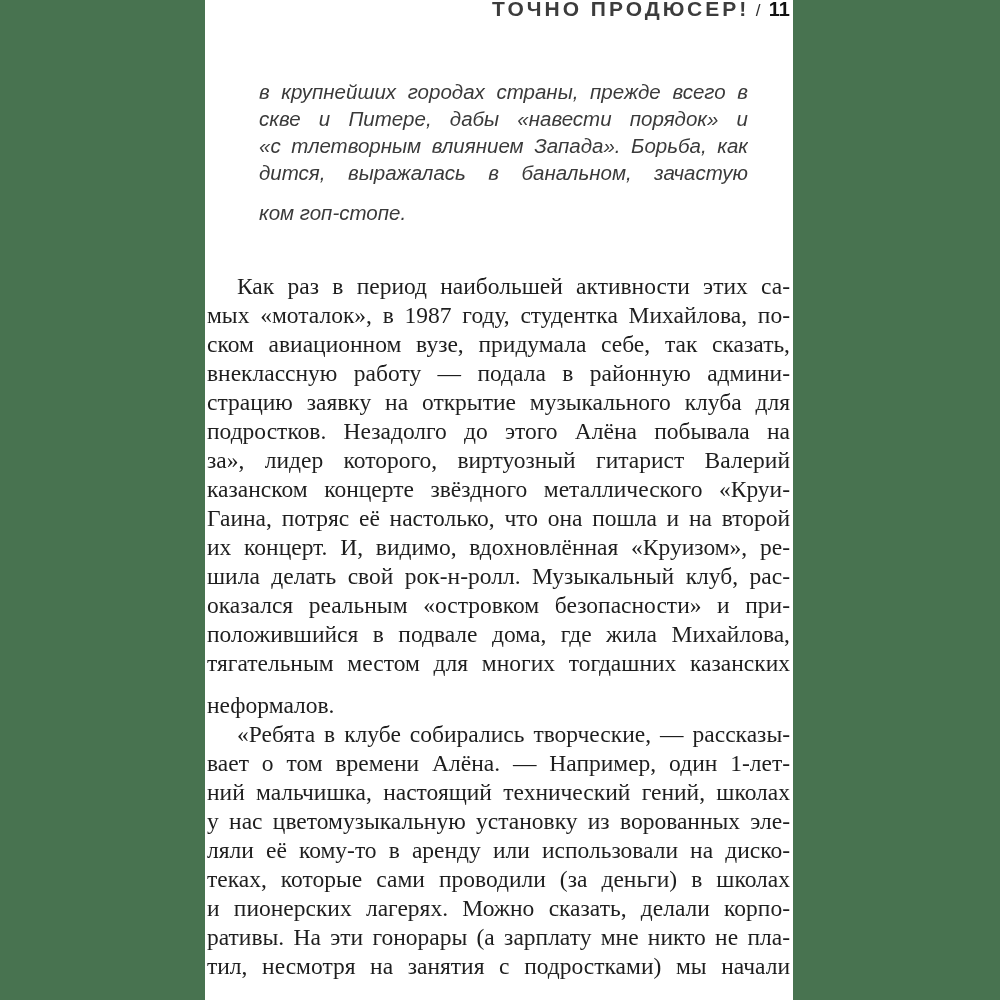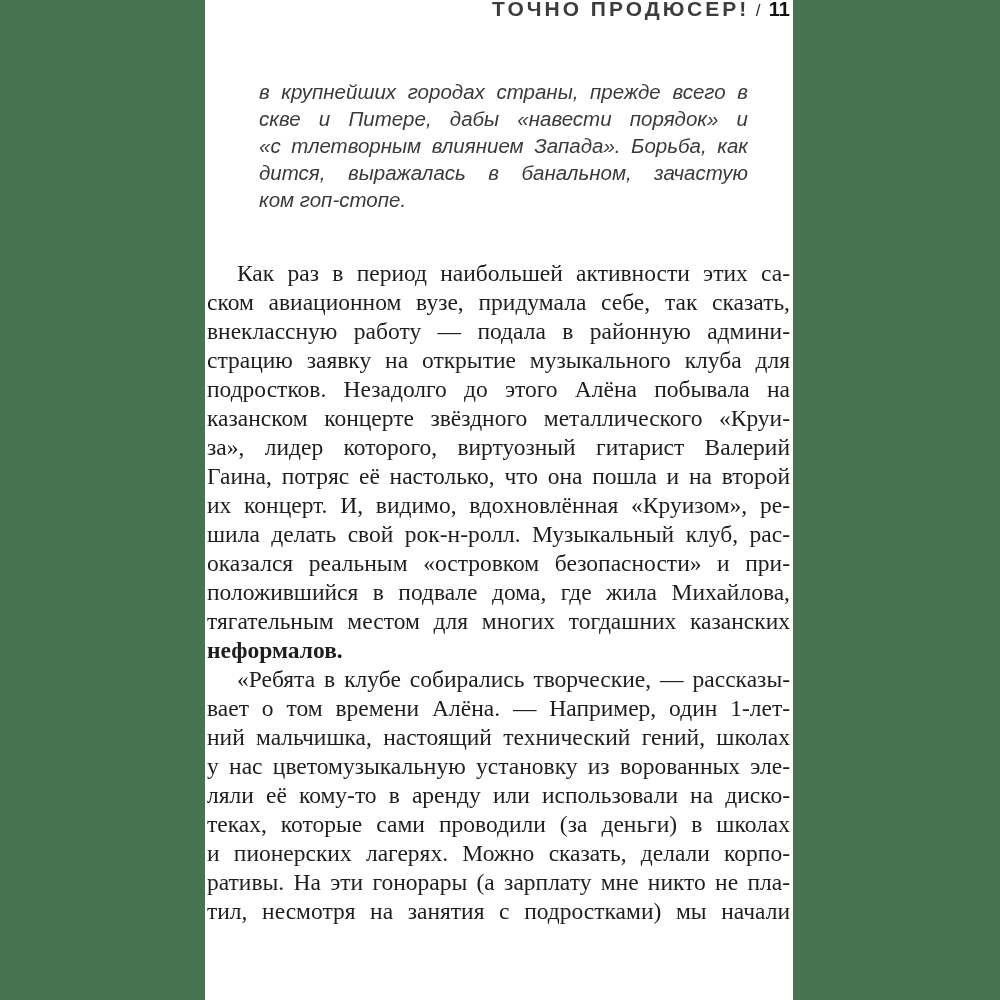--- a/index.html
+++ b/index.html
@@ -79,22 +79,23 @@
     content: "";
     display: inline-block;
     width: 100%;
   }
   .body-block .jline { height: 29px; }
 
   .lline {
     text-align: left;
     height: 27px;
     overflow: hidden;
+    margin-top: 13px;
   }
-  .body-block .lline { height: 29px; font-weight: bold; }
+  .body-block .lline { height: 29px; }
 
   .indent { text-indent: 30px; font-family: Liberation Serif, serif; }
 </style>
 </head>
 <body>
 
 <div class="page">
 
   <div class="running-header">
     <span class="chapter">ТОЧНО ПРОДЮСЕР!</span>
@@ -107,26 +108,27 @@
     <div class="jline">скве и Питере, дабы «навести порядок» и бороться</div>
     <div class="jline">«с тлетворным влиянием Запада». Борьба, как во-</div>
     <div class="jline">дится, выражалась в банальном, зачастую жёсто-</div>
     <div class="lline">ком гоп-стопе.</div>
   </div>
 
   <div class="body-block">
 
     <div>
       <div class="jline indent">Как раз в период наибольшей активности этих са-</div>
+      <div class="jline">мых «моталок», в 1987 году, студентка Михайлова, по-</div>
       <div class="jline">ском авиационном вузе, придумала себе, так сказать,</div>
       <div class="jline">внеклассную работу — подала в районную админи-</div>
       <div class="jline">страцию заявку на открытие музыкального клуба для</div>
       <div class="jline">подростков. Незадолго до этого Алёна побывала на</div>
+      <div class="jline">за», лидер которого, виртуозный гитарист Валерий</div>
       <div class="jline">казанском концерте звёздного металлического «Круи-</div>
-      <div class="jline">за», лидер которого, виртуозный гитарист Валерий</div>
       <div class="jline">Гаина, потряс её настолько, что она пошла и на второй</div>
       <div class="jline">их концерт. И, видимо, вдохновлённая «Круизом», ре-</div>
       <div class="jline">шила делать свой рок-н-ролл. Музыкальный клуб, рас-</div>
       <div class="jline">оказался реальным «островком безопасности» и при-</div>
       <div class="jline">положившийся в подвале дома, где жила Михайлова,</div>
       <div class="jline">тягательным местом для многих тогдашних казанских</div>
       <div class="lline">неформалов.</div>
     </div>
 
     <div>

